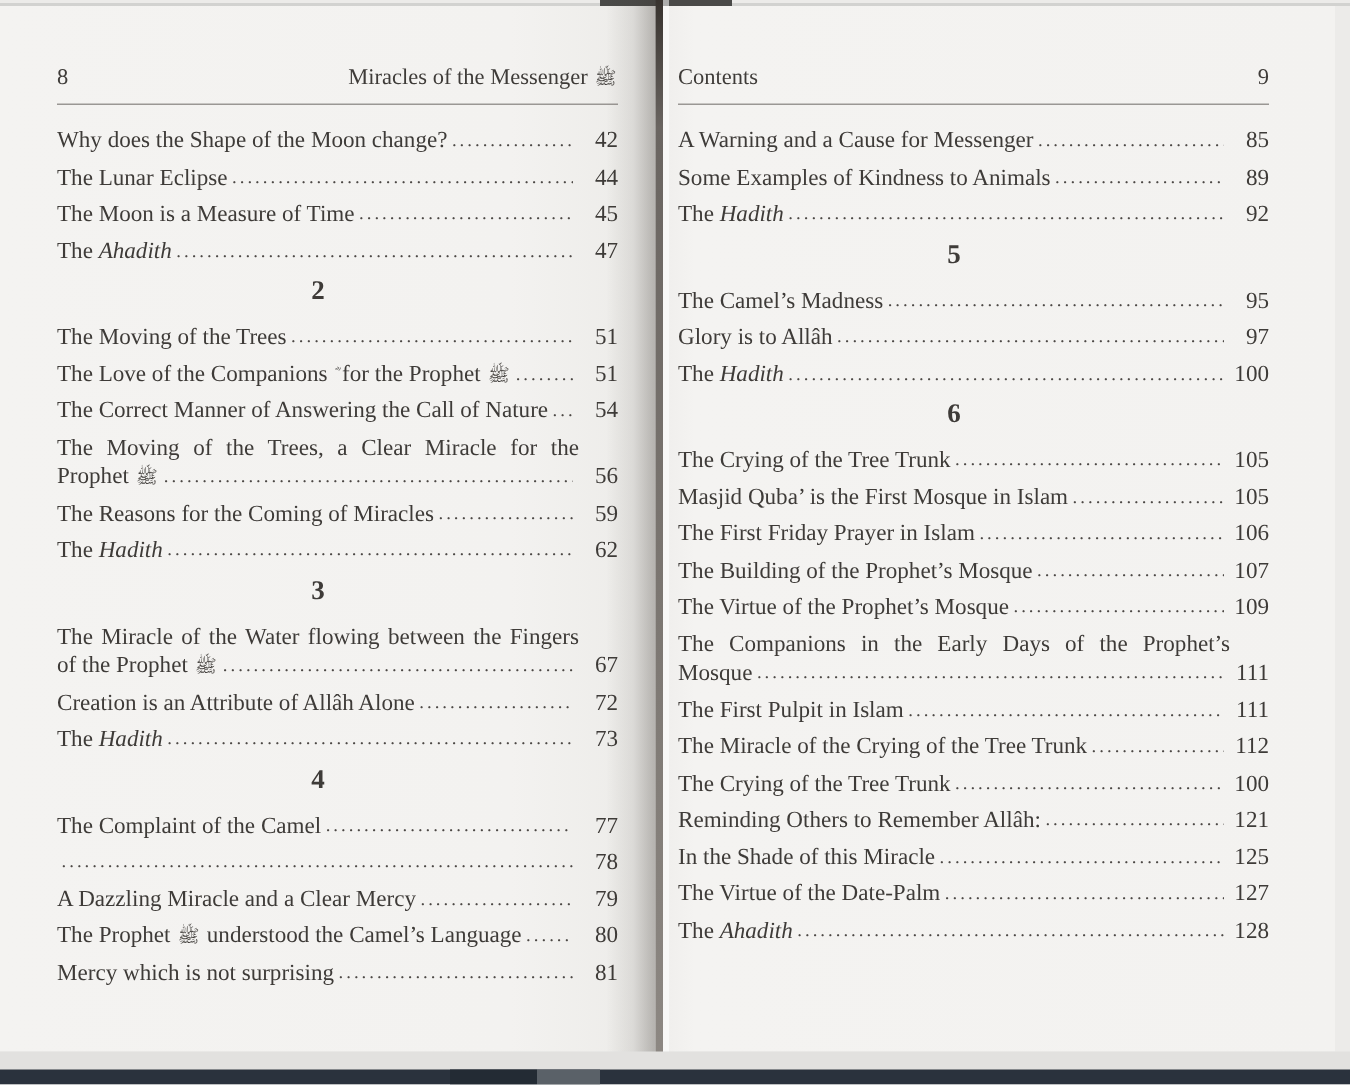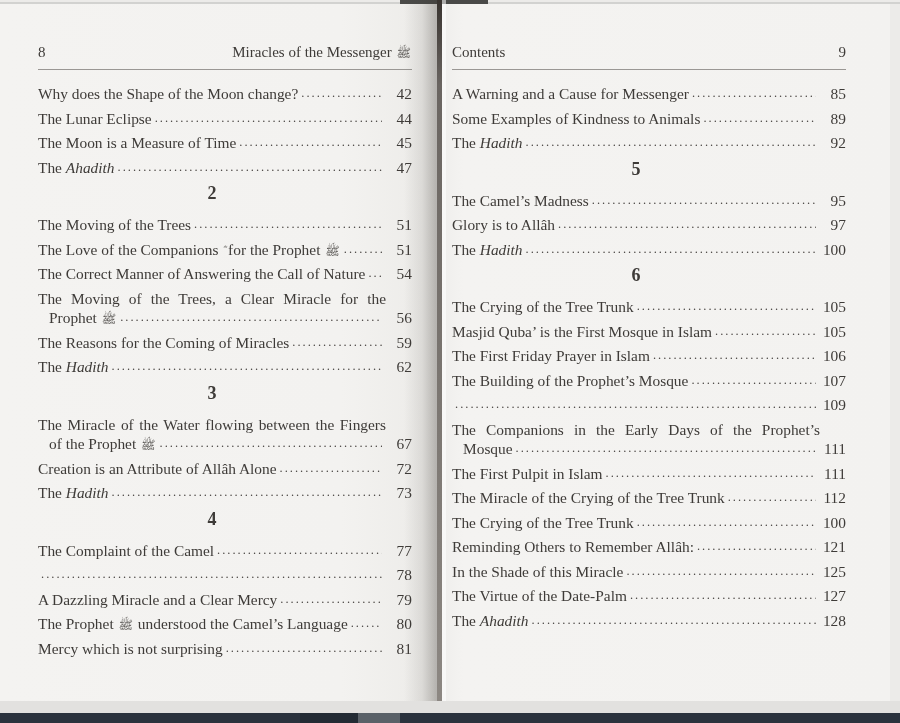--- a/index.html
+++ b/index.html
@@ -33,21 +33,21 @@
   .toc{margin-top:15px;}
   .sec{font-size:18px;font-weight:bold;text-align:center;line-height:20px;margin:4px 26px 13px 0;}
   .entry{display:flex;align-items:flex-end;font-size:15.4px;line-height:17px;margin:0 0 7.5px 0;}
   .entry .t{white-space:nowrap;}
   .dots{flex:1;min-width:0;overflow:hidden;white-space:nowrap;
     font-size:12.5px;line-height:15px;letter-spacing:2px;color:#4c4845;padding:0 5px 1px 3px;}
   .pg{width:30px;text-align:right;font-size:15.4px;flex:none;}
   .entry-wrap{margin:0 0 7.5px 0;}
   .entry-wrap .l1{font-size:15.4px;line-height:17px;margin:0 26px 2.5px 0;
     text-align:justify;text-align-last:justify;}
-  .entry-wrap .l2{margin-bottom:0;margin-left:11px;}
+  .entry-wrap .l2{margin-bottom:0;}
   .pbuh{font-size:12px;line-height:1;padding:0 1px;}
   .raa{font-size:11px;line-height:1;padding:0 1px;}
   i{font-style:italic;}
 </style>
 </head>
 <body>
 
 <div class="photo">
 
   <div class="page page-left">
@@ -209,20 +209,21 @@
           <span class="t fmt-done">The First Friday Prayer in Islam</span>
           <span class="dots">................................................................................................................................................................</span>
           <span class="pg">106</span>
         </div>
         <div class="entry">
           <span class="t fmt-done">The Building of the Prophet’s Mosque</span>
           <span class="dots">................................................................................................................................................................</span>
           <span class="pg">107</span>
         </div>
         <div class="entry">
+          <span class="t fmt-done">The Virtue of the Prophet’s Mosque</span>
           <span class="dots">................................................................................................................................................................</span>
           <span class="pg">109</span>
         </div>
         <div class="entry-wrap">
           <div class="l1">The Companions in the Early Days of the Prophet’s</div>
           <div class="entry l2">
             <span class="t fmt-done">Mosque</span>
             <span class="dots">................................................................................................................................................................</span>
             <span class="pg">111</span>
           </div>

